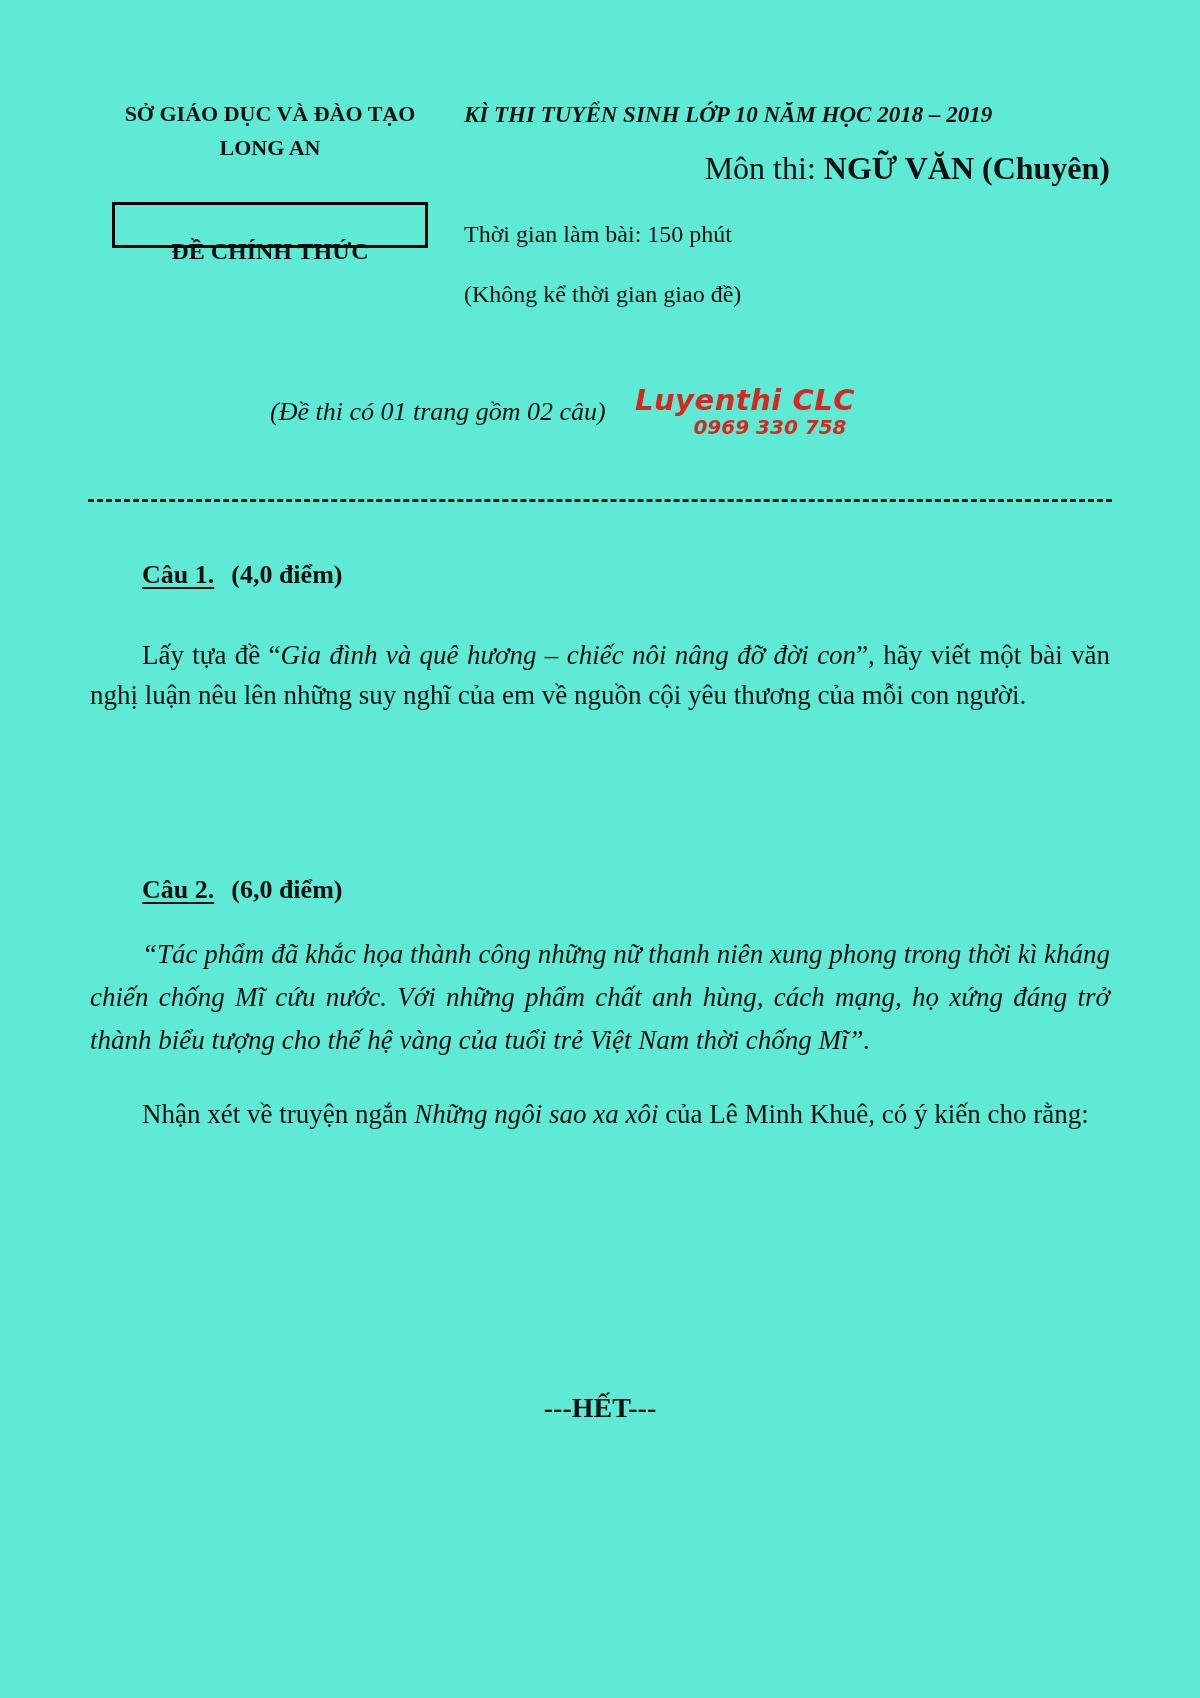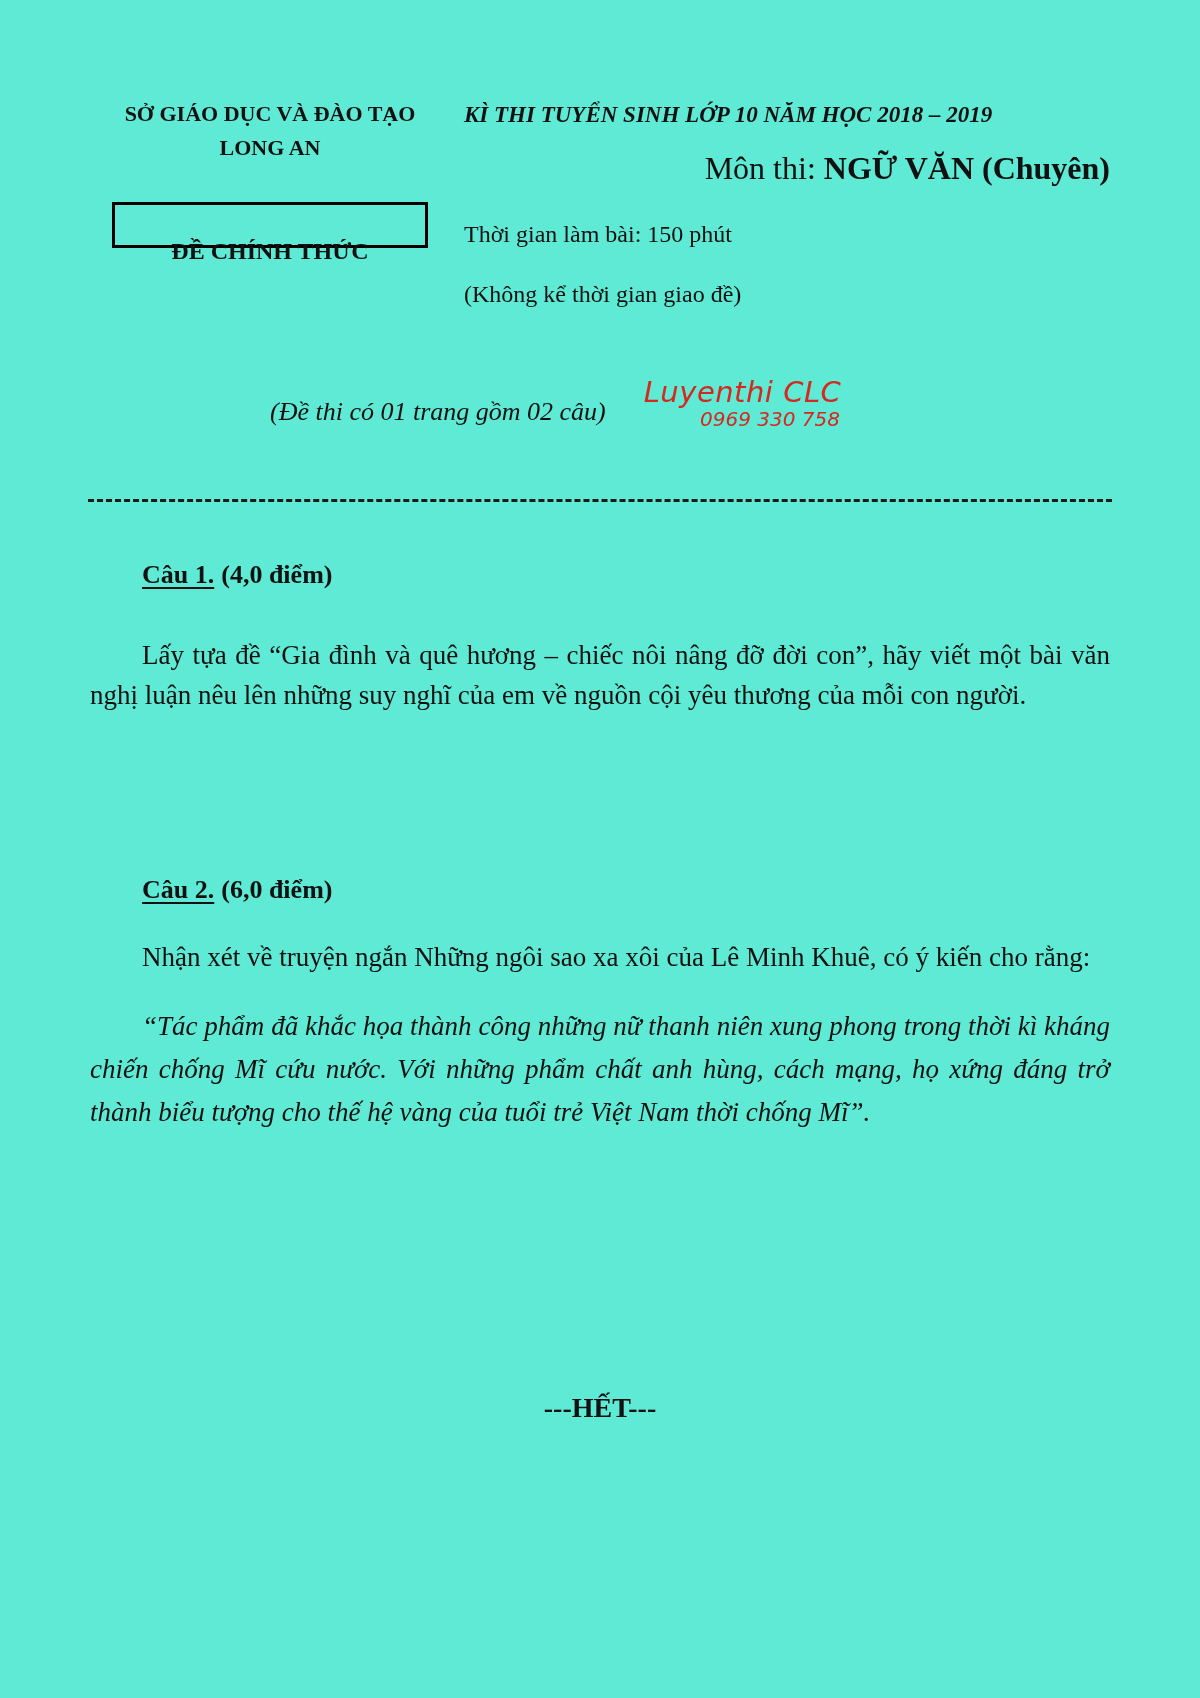--- a/index.html
+++ b/index.html
@@ -37,49 +37,49 @@
   .h-duration { font-size: 24px; line-height: 30px; margin-top: 36px; }
   .h-note { font-size: 24px; line-height: 30px; margin-top: 30px; }
 
   
   .meta-row { position: relative; height: 150px; }
   .meta-text {
     position: absolute; left: 270px; top: 88px;
     font-style: italic; font-size: 26px; white-space: nowrap;
   }
   .logo {
-    position: absolute; left: 635px; top: 68px;
+    position: absolute; left: 635px; top: 76px;
     width: 215px;
     color: #d5281e;
     font-family: "DejaVu Sans", sans-serif;
-    font-weight: 400; font-style: italic;
+    font-weight: 700; font-style: italic;
     text-align: center;
   }
   .logo-name { font-size: 29px; line-height: 31px; letter-spacing: 0.5px; white-space: nowrap; }
   .logo-phone { font-size: 20px; line-height: 22px; padding-left: 55px; white-space: nowrap; }
 
   
   .rule { margin: 40px 88px 0 88px; border-top: 3px dashed #1a1a1a; height: 0; }
 
   
   .content { padding: 0 90px; font-size: 27px; }
   .q-head { margin-top: 58px; padding-left: 52px; font-weight: 700; font-size: 26px; }
   .q-head .q-num { text-decoration: underline; text-decoration-thickness: 2px; text-underline-offset: 4px; }
-  .q-head .q-points { margin-left: 7px; }
+  .q-head .q-points { margin-left: 17px; }
   .para {
     margin-top: 45px;
     text-align: justify;
     text-indent: 52px;
     line-height: 40px;
   }
   .q-head.second { margin-top: 160px; }
   .para.tight { margin-top: 32px; }
   .para.quote { margin-top: 28px; font-style: italic; line-height: 43px; }
   .para.last { margin-top: 18px; }
-  .it { }
+  .it { font-style: italic; }
 
   .footer { margin-top: 258px; text-align: center; font-weight: 700; font-size: 28px; }
 </style>
 </head>
 <body>
 
 <div class="page">
 
   <div class="header">
     <div class="h-left">
@@ -108,22 +108,22 @@
   <div class="rule"></div>
 
   <div class="content">
 
     <div class="q-head"><span class="q-num">Câu 1.</span><span class="q-points">(4,0 điểm)</span></div>
 
     <p class="para"><span>Lấy tựa đề “</span><span class="it">Gia đình và quê hương – chiếc nôi nâng đỡ đời con</span><span>”, hãy viết một bài văn nghị luận nêu lên những suy nghĩ của em về nguồn cội yêu thương của mỗi con người.</span></p>
 
     <div class="q-head second"><span class="q-num">Câu 2.</span><span class="q-points">(6,0 điểm)</span></div>
 
+    <p class="para quote">“Tác phẩm đã khắc họa thành công những nữ thanh niên xung phong trong thời kì kháng chiến chống Mĩ cứu nước. Với những phẩm chất anh hùng, cách mạng, họ xứng đáng trở thành biểu tượng cho thế hệ vàng của tuổi trẻ Việt Nam thời chống Mĩ”.</p>
+
     <p class="para tight"><span>Nhận xét về truyện ngắn </span><span class="it">Những ngôi sao xa xôi</span><span> của Lê Minh Khuê, có ý kiến cho rằng:</span></p>
-
-    <p class="para quote">“Tác phẩm đã khắc họa thành công những nữ thanh niên xung phong trong thời kì kháng chiến chống Mĩ cứu nước. Với những phẩm chất anh hùng, cách mạng, họ xứng đáng trở thành biểu tượng cho thế hệ vàng của tuổi trẻ Việt Nam thời chống Mĩ”.</p>
 
 
     <div class="footer">---HẾT---</div>
 
   </div>
 
 </div>
 
 </body></html>

